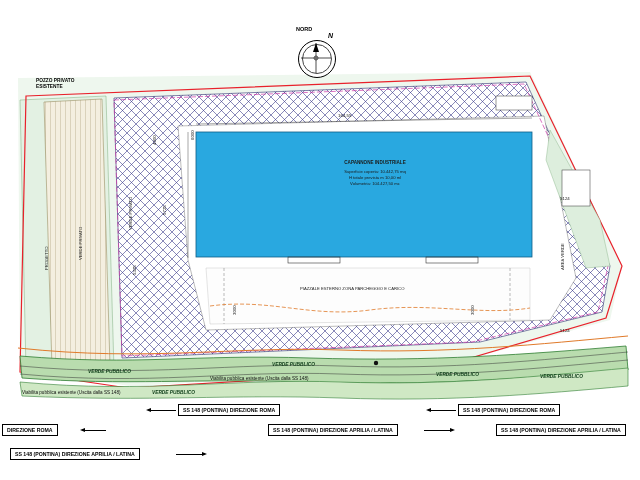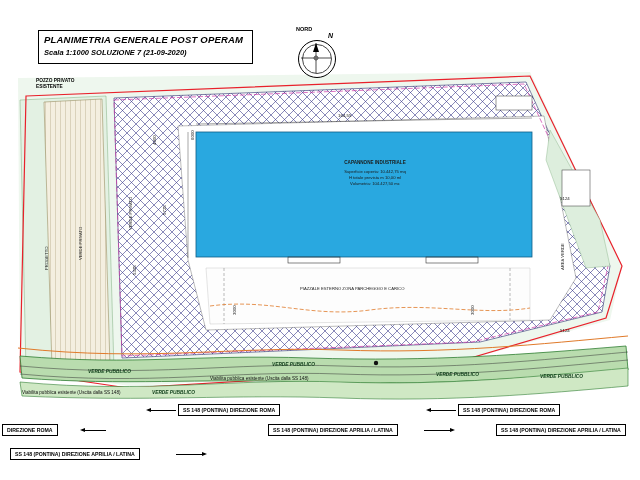--- a/index.html
+++ b/index.html
@@ -251,24 +251,20 @@
 
       <path d="M10,312 C140,324 220,308 330,312 C440,316 530,306 618,298 L618,316 C530,324 440,332 330,328 C220,324 140,332 12,326 Z" fill="#cfe8c4" stroke="#2f7d32" stroke-width="0.6"></path>
 
       <circle cx="366" cy="293" r="2.2" fill="#111"></circle>
 
       <path d="M186,54 L522,48" stroke="#222" stroke-width="0.4"></path>
       <path d="M178,62 L178,188" stroke="#222" stroke-width="0.4"></path>
     </svg>
   </div>
 
-  <div id="title-block" class="abs">
-    <div id="title-main">PLANIMETRIA GENERALE POST OPERAM</div>
-    <div id="title-sub">Scala 1:1000   SOLUZIONE 7 (21-09-2020)</div>
-  </div>
 
   <div id="north-block" class="abs">
     <div id="north-label">NORD</div>
     <div id="north-n">N</div>
     <div class="compass-ring"></div>
     <div class="compass-ring inner"></div>
     <svg class="abs" style="left:10px; top:14px;" width="36" height="36">
       <line x1="18" y1="3" x2="18" y2="33" stroke="#000" stroke-width="0.7"></line>
       <line x1="3" y1="18" x2="33" y2="18" stroke="#000" stroke-width="0.7"></line>
       <polygon points="18,3 15,12 21,12" fill="#000"></polygon>

